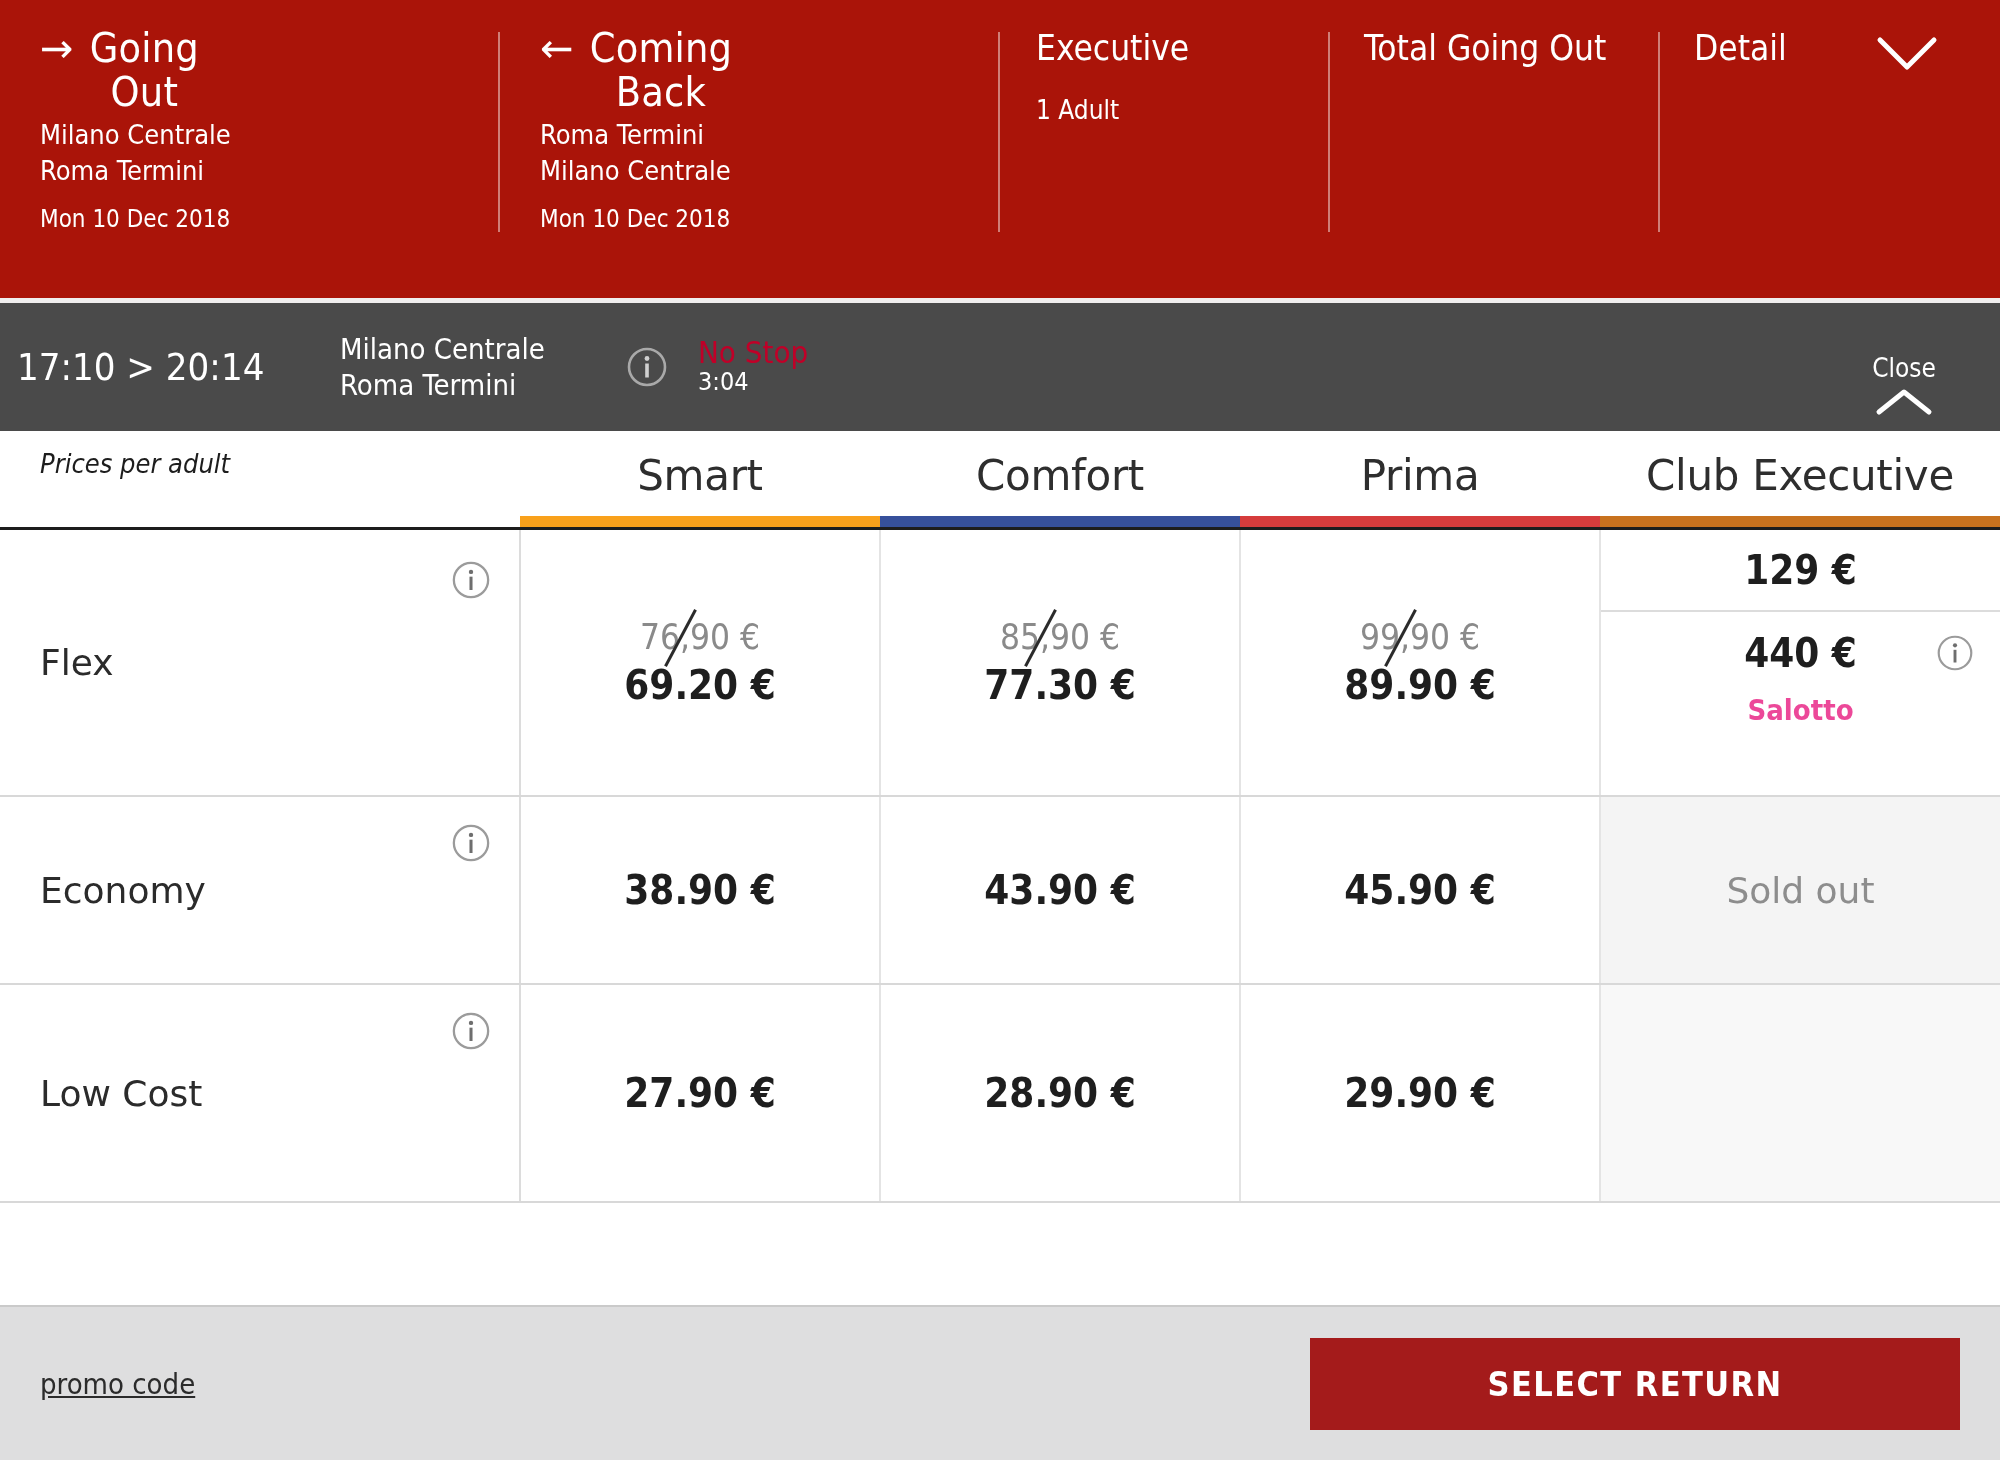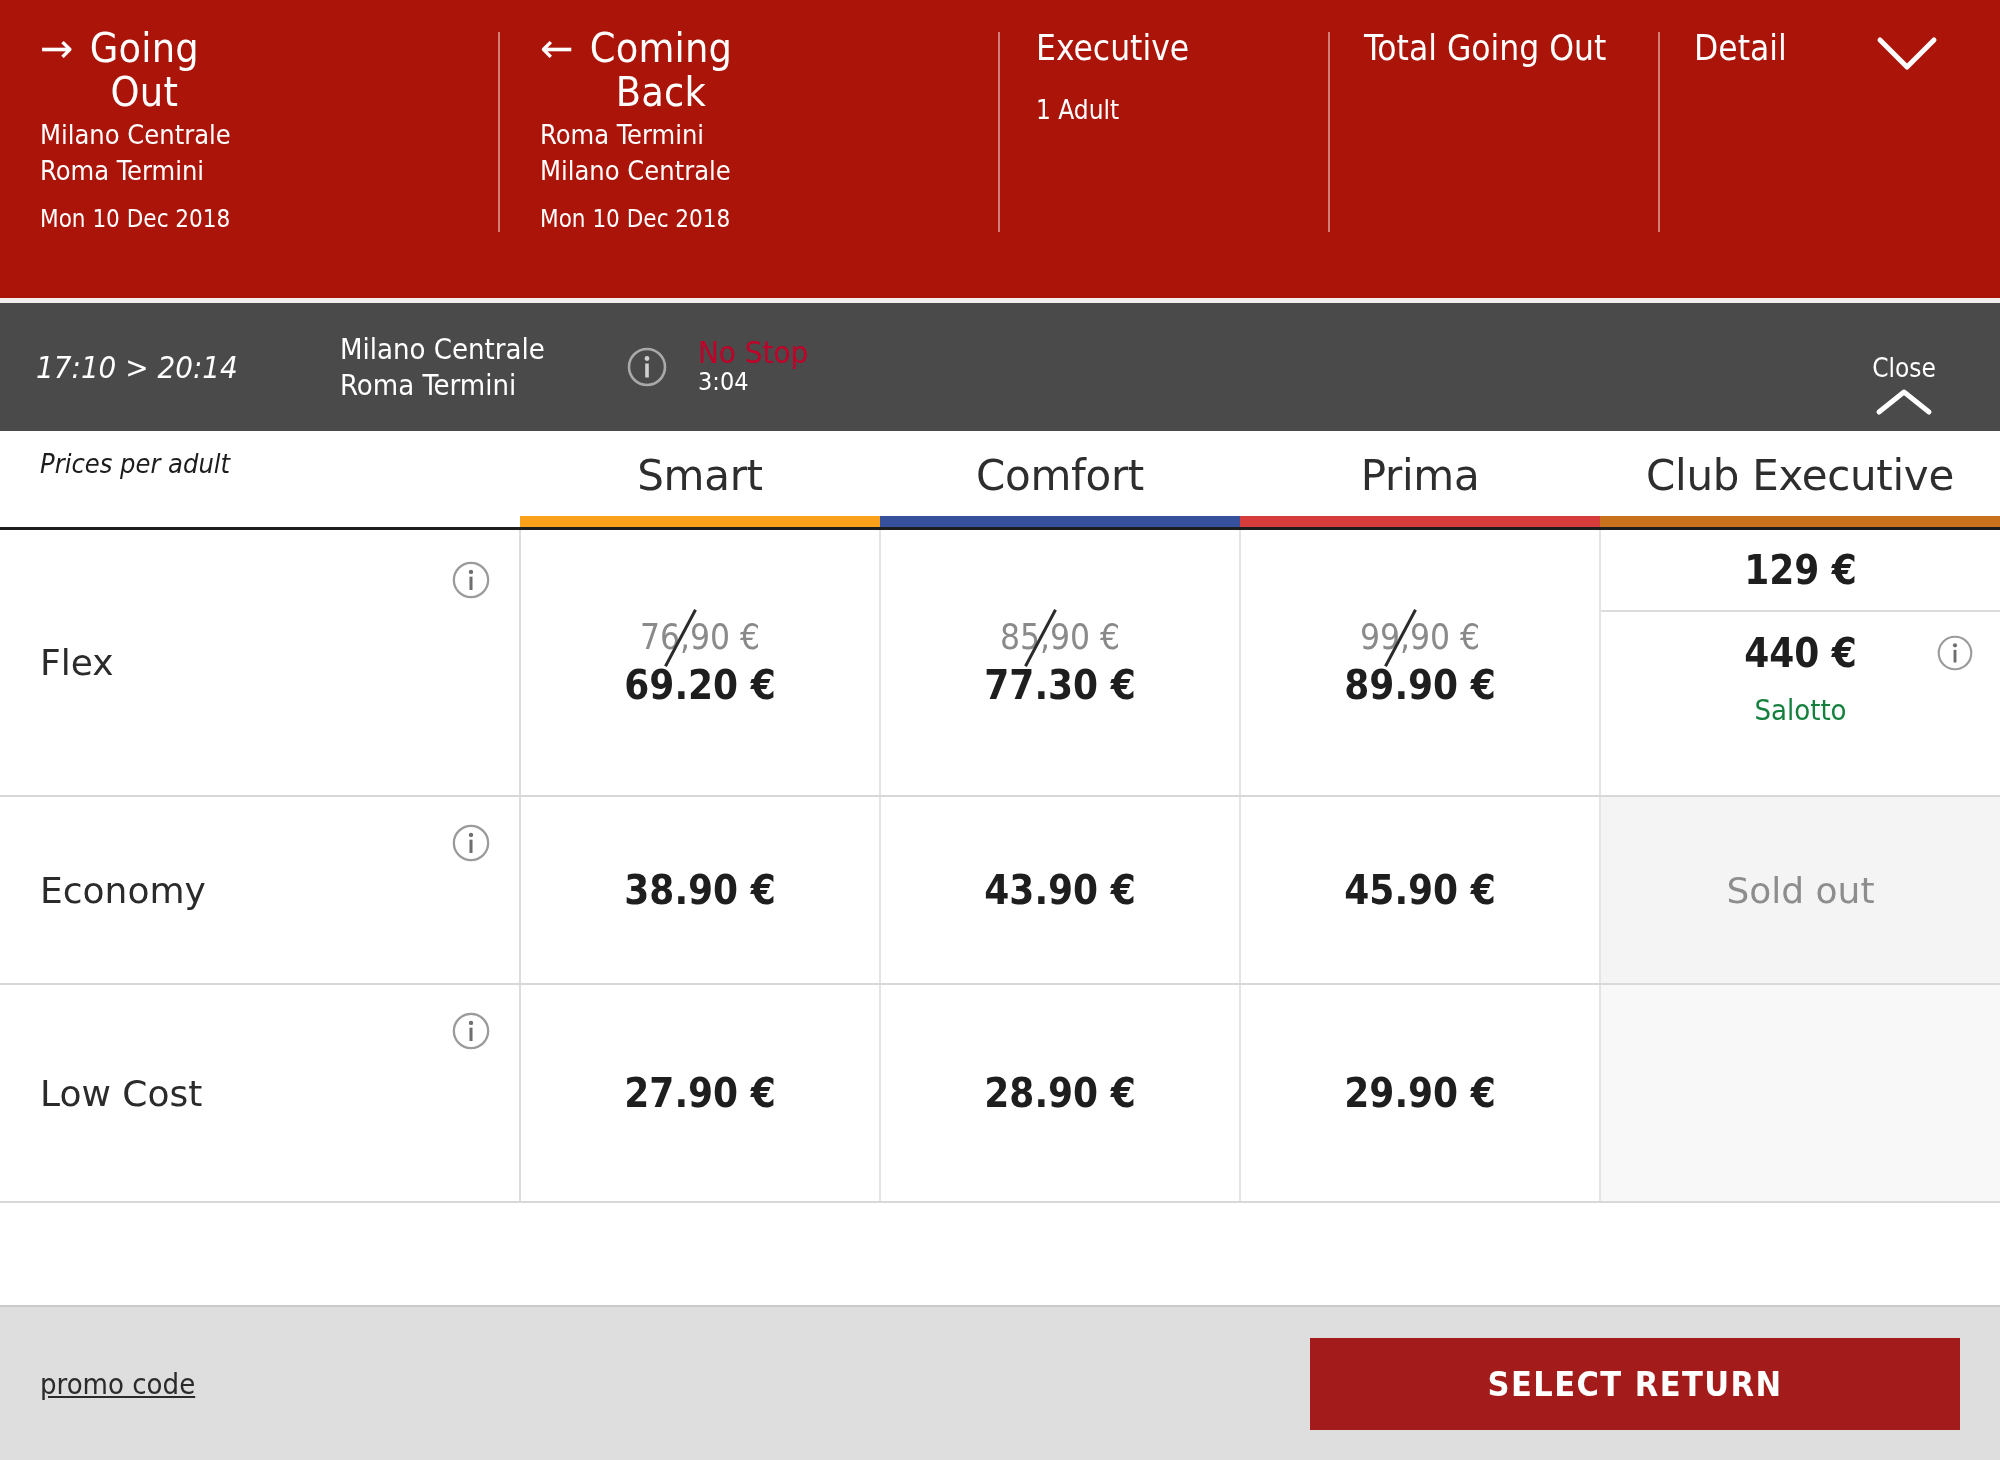--- a/index.html
+++ b/index.html
@@ -96,25 +96,24 @@
     background: #4a4a4a;
     height: 133px;
     color: #ffffff;
     position: relative;
     display: flex;
     align-items: center;
     flex: 0 0 auto;
     border-top: 5px solid #f0eeee;
   }
   .tb-time {
-    font-size: 31px;
-    padding-left: 36px;
+    font-size: 38px;
+    padding-left: 17px;
     width: 300px;
     white-space: nowrap;
-    font-style: italic;
   }
   .tb-route {
     margin-left: 40px;
     width: 280px;
   }
   .tb-route div { font-size: 29px; line-height: 36px; white-space: nowrap; }
   .tb-info-icon { margin-left: 6px; flex: 0 0 auto; }
   .tb-stops {
     margin-left: 30px;
     position: relative;
@@ -250,23 +249,23 @@
     height: 132px;
     display: flex;
     flex-direction: column;
     align-items: center;
     justify-content: center;
     position: relative;
     gap: 13px;
   }
   .club-bot .salotto {
     font-size: 29px;
-    color: #15803d;
+    color: #ec4899;
     margin-top: 4px;
-    font-weight: 400;
+    font-weight: 700;
   }
   .club-bot .ci {
     position: absolute;
     right: 26px;
     top: 22px;
   }
   .soldout-cell {
     background: #f4f4f4;
     text-align: center;
     color: #8d8d8d;

